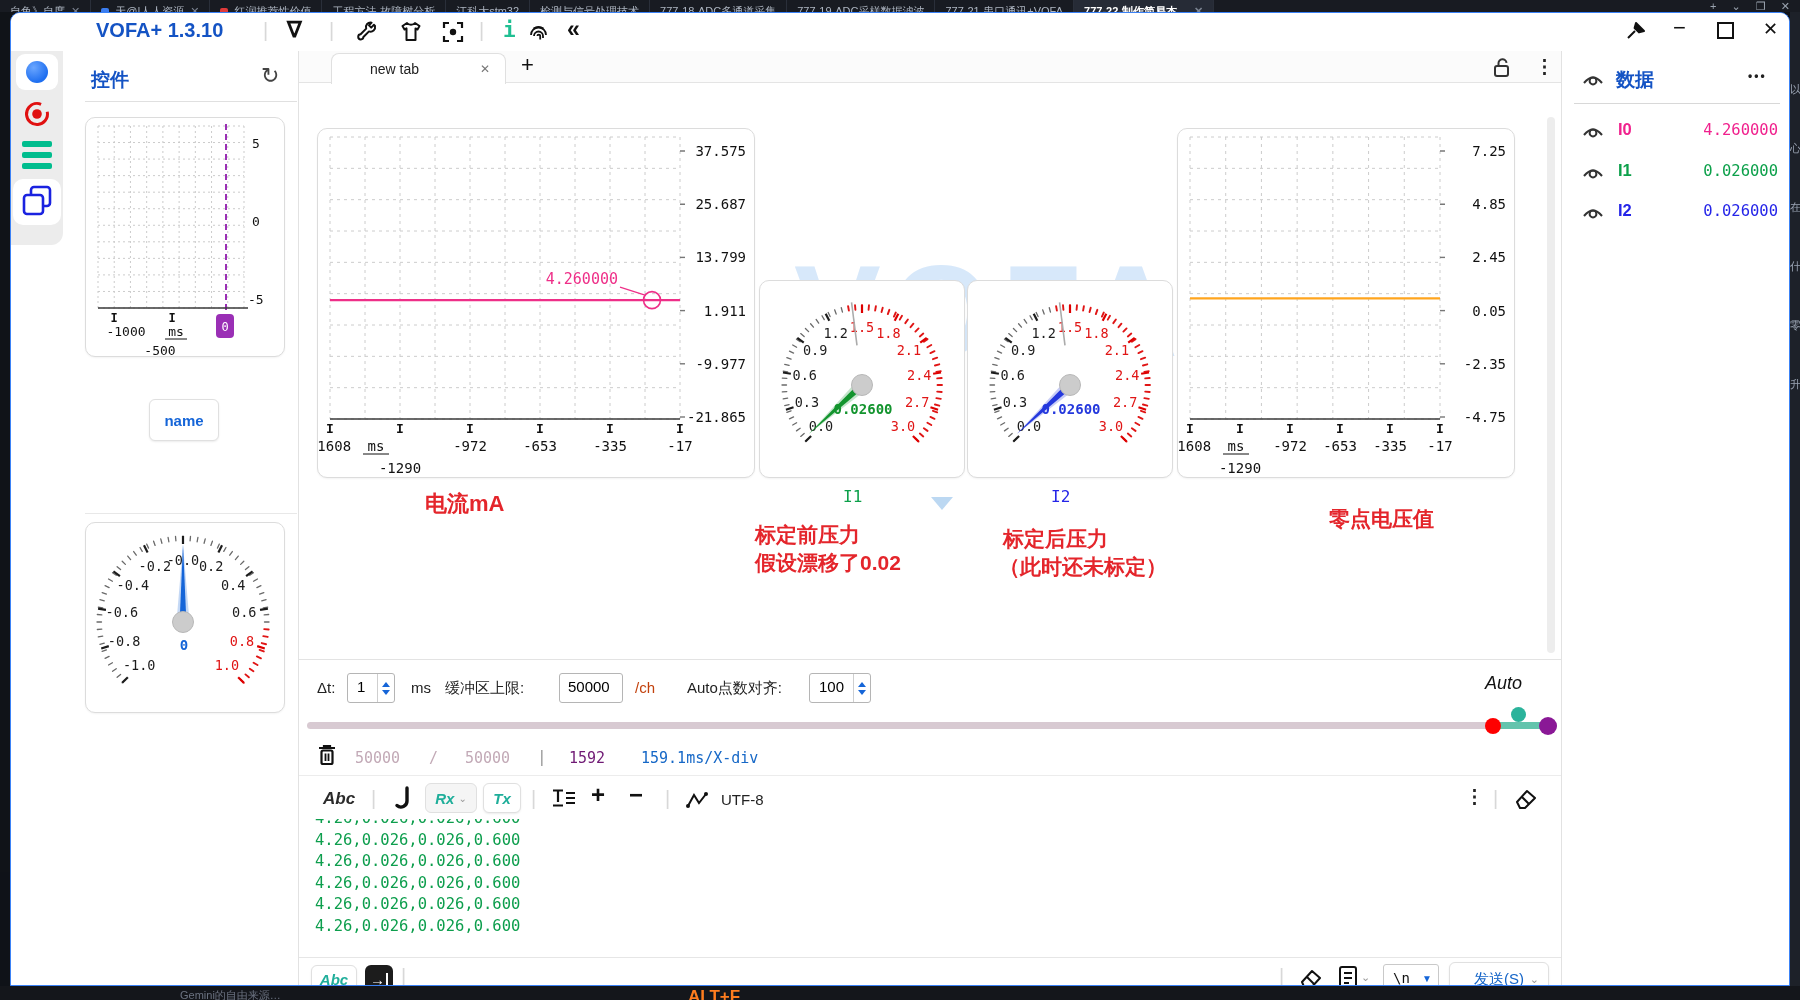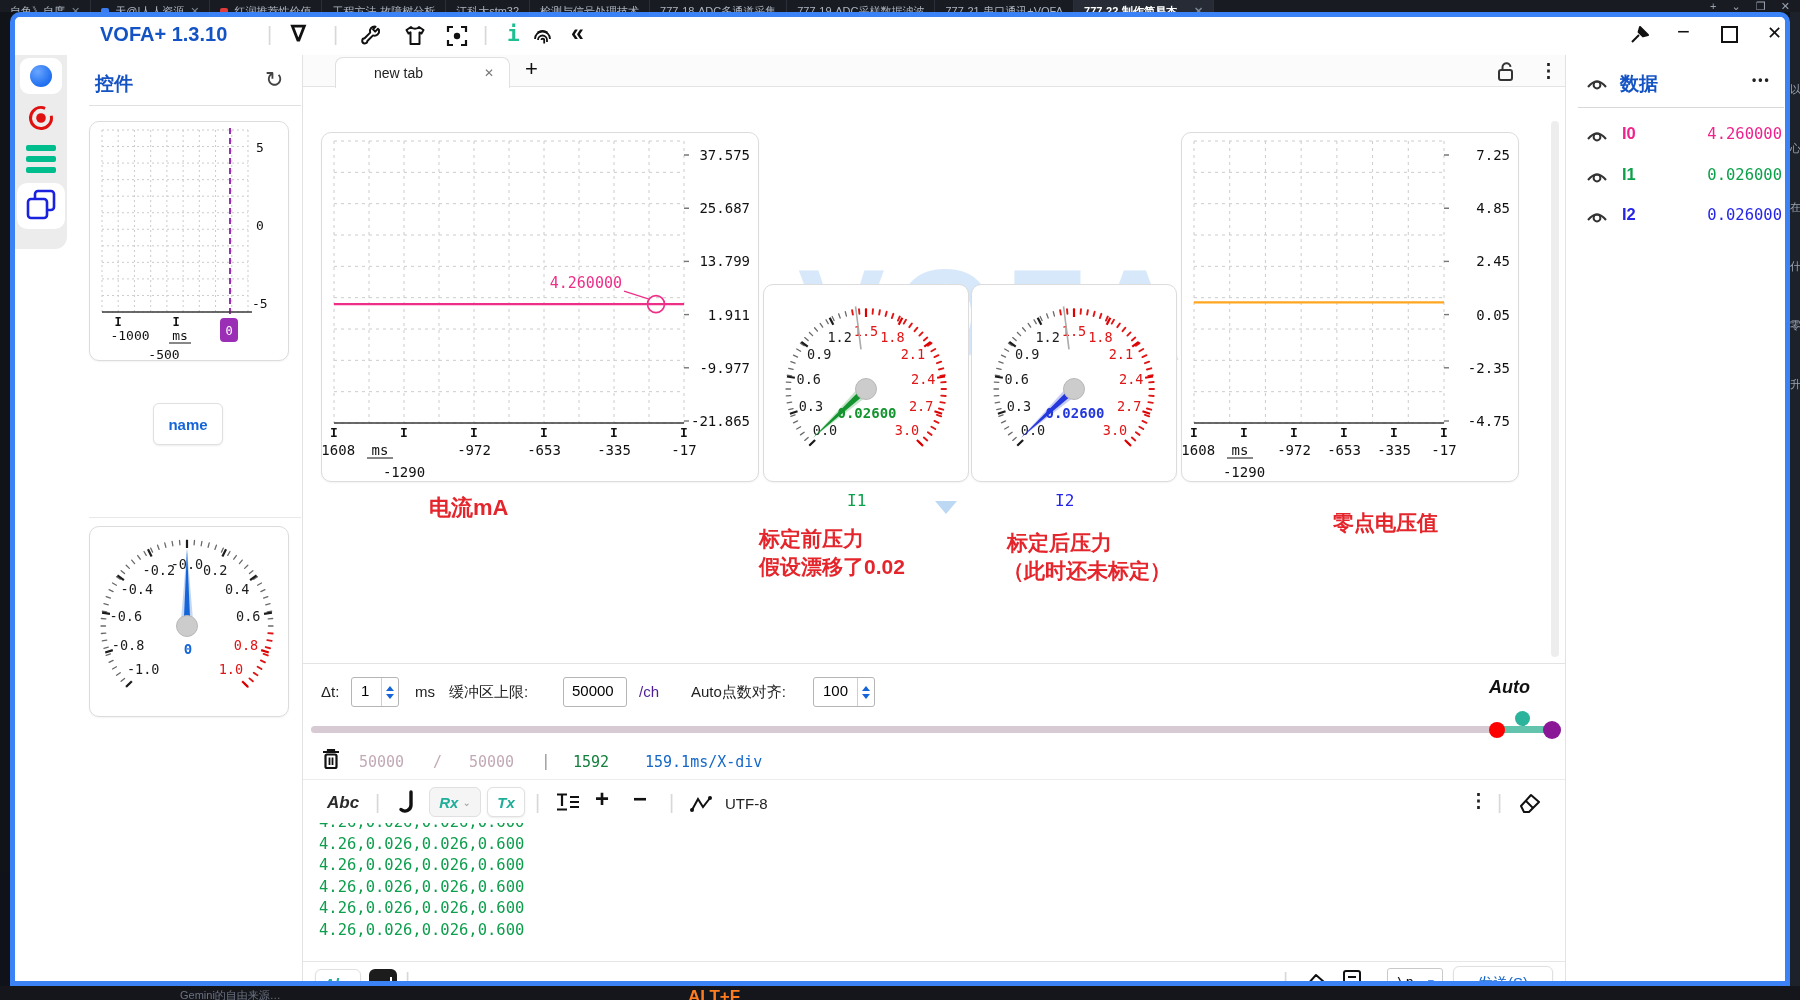--- a/index.html
+++ b/index.html
@@ -11,21 +11,21 @@
   
   #top-strip { left:0; top:0; width:1800px; height:12px; background:#181b22; overflow:hidden;
     display:flex; align-items:flex-start; gap:0; color:#aeb6c2; font-size:11px; }
   .btab { padding:1px 10px 0 10px; white-space:nowrap; border-right:1px solid #2a2f3a;
     display:flex; gap:6px; align-items:center; height:22px; }
   .btab.active { color:#fff; font-weight:bold; background:#262b36; }
   .btab .dot { width:8px; height:8px; border-radius:2px; display:inline-block; }
   #top-ctrls { position:absolute; right:4px; top:0; color:#9aa3af; font-size:11px; letter-spacing:6px; }
   
   #app { left:10px; top:12px; width:1780px; height:974px; background:#fff;
-    border:5px solid #3b82f6; border-radius:10px 10px 0 0; overflow:hidden; }
+    border:1px solid #3b82f6; border-radius:10px 10px 0 0; overflow:hidden; }
   .hline { border-top:1px solid #e0e0e0; }
   .blue { color:#1453c4; }
   .divider-glyph { color:#d8d8d8; font-size:20px; }
   .card { position:absolute; background:#fff; border:1px solid #dcdcdc; border-radius:10px;
     box-shadow:0 1px 2px rgba(0,0,0,.05); }
   .redtxt { color:#e4252b; font-weight:bold; }
   .pill { border:1px solid #e0e0e0; border-radius:6px; background:#fff;
     box-shadow:0 1px 2px rgba(0,0,0,.08); display:flex; align-items:center; justify-content:center; }
   .spin { border:1.5px solid #b5b5b5; border-radius:3px; background:#fff; display:flex; }
   .spin .val { flex:1; font-size:15px; padding:4px 0 0 9px; }
@@ -617,47 +617,47 @@
         <span class="arrows">
             <span class="tri-up"></span>
             <span class="tri-dn"></span>
           </span>
       </div>
       <span class="abs" style="left:112px; top:628px; font-size:15px; color:#222;">ms</span>
       <span class="abs" style="left:146px; top:628px; font-size:15px; color:#222;text-align:right;">缓冲区上限:</span>
       <div class="abs spin" style="left:260px; top:622px; width:64px; height:30px;">
         <span class="val" style="padding-left:8px;">50000</span>
       </div>
-      <span class="abs" style="left:336px; top:628px; font-size:15px; color:#4c1d95;">/ch</span>
+      <span class="abs" style="left:336px; top:628px; font-size:15px; color:#c2410c;">/ch</span>
       <span class="abs" style="left:388px; top:628px; font-size:15px; color:#222;">Auto点数对齐:</span>
       <div class="abs spin" style="left:510px; top:622px; width:62px; height:30px;">
         <span class="val">100</span>
         <span class="arrows">
             <span class="tri-up"></span>
             <span class="tri-dn"></span>
           </span>
       </div>
-      <span class="abs" style="left:1186px; top:622px; font-size:18px; font-weight:bold; font-style:italic; color:#111;">Auto</span>
+      <span class="abs" style="left:1186px; top:622px; font-size:18px; font-weight:normal; font-style:italic; color:#111;">Auto</span>
 
       <div class="abs" style="left:8px; top:671px; width:1250px; height:7px; background:#d8cad2; border-radius:4px;"></div>
       <div class="abs" style="left:1194px; top:671px; width:56px; height:7px; background:#63c4ad;"></div>
       <div class="abs" style="left:1186px; top:667px; width:16px; height:16px; border-radius:50%; background:#fe0000;"></div>
       <div class="abs" style="left:1212px; top:656px; width:15px; height:15px; border-radius:50%; background:#2bb39b;"></div>
       <div class="abs" style="left:1240px; top:666px; width:18px; height:18px; border-radius:50%; background:#8a1896;"></div>
 
       <svg class="abs" style="left:18px; top:692px;" width="20" height="24" viewBox="0 0 20 24">
         <path d="M2 5 H18 M7 5 V3 H13 V5" fill="none" stroke="#111" stroke-width="2.2"></path>
         <rect x="4.5" y="7.5" width="11" height="13.5" rx="1.5" fill="none" stroke="#111" stroke-width="2.2"></rect>
         <path d="M8.5 10.5 V18 M11.5 10.5 V18" stroke="#111" stroke-width="1.8"></path>
       </svg>
       <span class="abs mono" style="left:56px; top:698px; font-size:15px; color:#c2a9b6;">50000</span>
       <span class="abs mono" style="left:130px; top:698px; font-size:15px; color:#c2a9b6;">/</span>
       <span class="abs mono" style="left:166px; top:698px; font-size:15px; color:#c2a9b6;">50000</span>
       <span class="abs mono" style="left:238px; top:696px; font-size:16px; color:#999;">|</span>
-      <span class="abs mono" style="left:270px; top:698px; font-size:15px; color:#15803d;">1592</span>
+      <span class="abs mono" style="left:270px; top:698px; font-size:15px; color:#701a75;">1592</span>
       <span class="abs mono" style="left:342px; top:698px; font-size:15px; color:#1668c7;">159.1ms/X-div</span>
       <div class="abs hline" style="left:0; top:724px; width:1262px; border-color:#ececec;"></div>
 
       <span class="abs" style="left:24px; top:738px; font-size:17px; font-weight:bold; font-style:italic; color:#2b2b2b;">Abc</span>
       <span class="abs divider-glyph" style="left:72px; top:736px;">|</span>
       <svg class="abs" style="left:94px; top:734px;" width="20" height="27" viewBox="0 0 20 27">
         <path d="M14 3 V16 a6 6 0 0 1 -10 4.5" fill="none" stroke="#111" stroke-width="3.4" stroke-linecap="round"></path>
       </svg>
       <div class="abs pill" style="left:126px; top:732px; width:52px; height:30px; background:#f5f5f5; box-shadow:none; gap:4px;">
         <span style="color:#1fae9a; font-weight:bold; font-style:italic; font-size:15px;">Rx</span>

